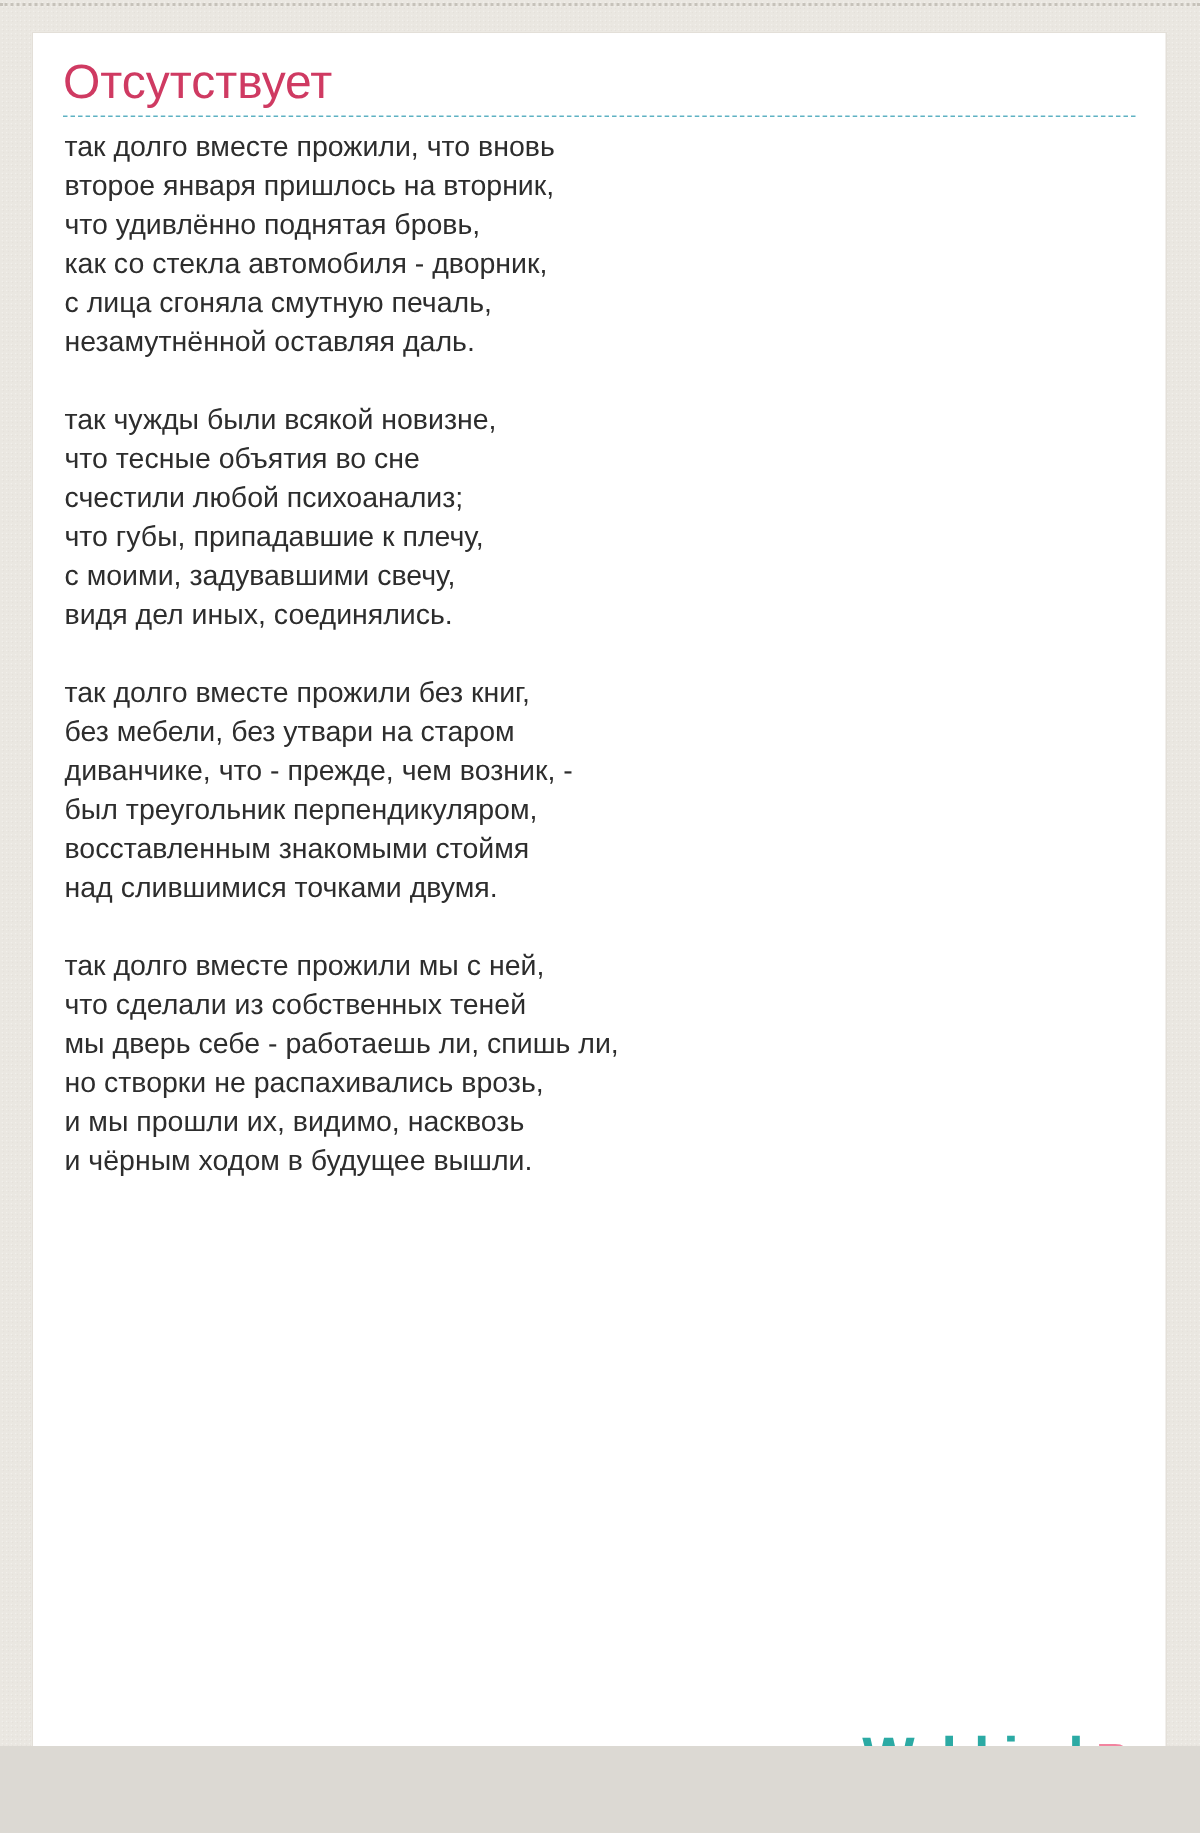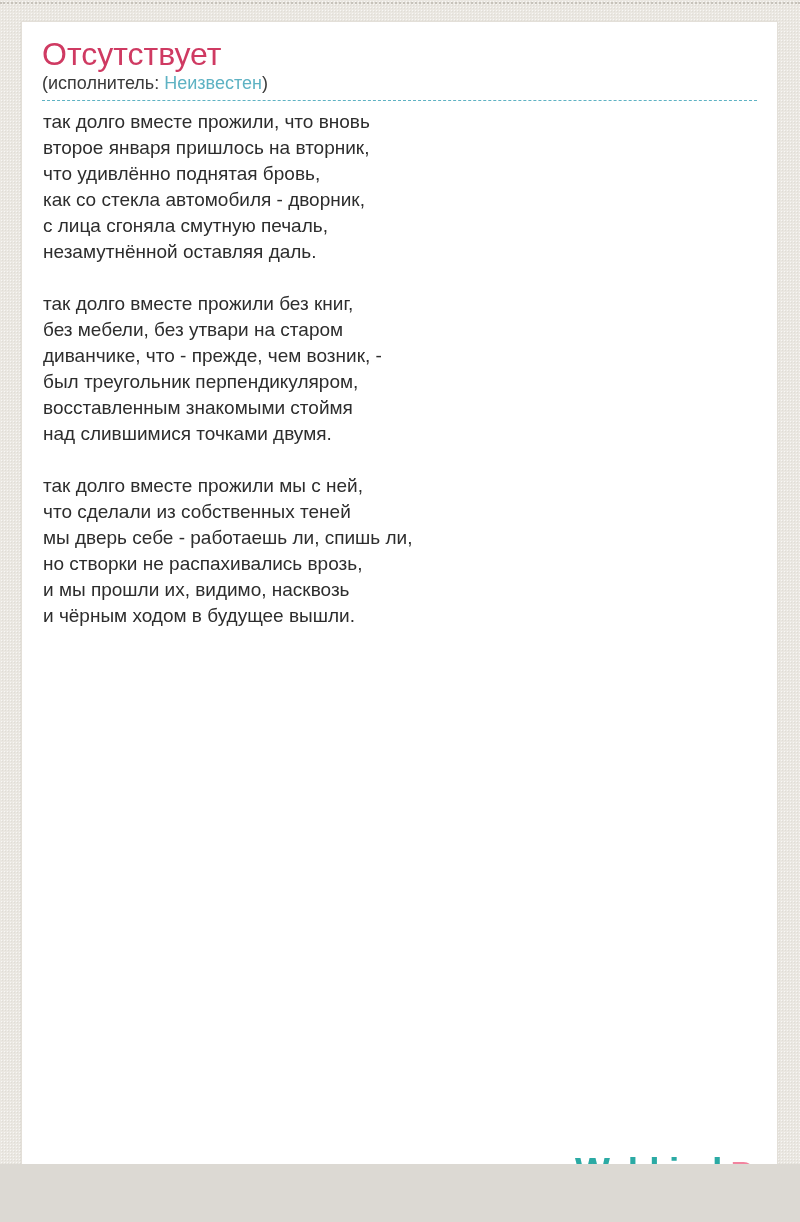--- a/index.html
+++ b/index.html
@@ -103,28 +103,26 @@
 </head>
 <body>
 
 <div class="page">
   <div class="page-dotted-top"></div>
 
   <div class="panel">
 
     <div class="header">
       <h1 class="song-title">Отсутствует</h1>
-      <div class="artist-line">
-        <span>(исполнитель: </span><a class="artist-link">Неизвестен</a><span>)</span>
-      </div>
     </div>
 
     <div class="lyrics">
 
     <p class="stanza">так долго вместе прожили, что вновь<br>второе января пришлось на вторник,<br>что удивлённо поднятая бровь,<br>как со стекла автомобиля - дворник,<br>с лица сгоняла смутную печаль,<br>незамутнённой оставляя даль.</p>
+        <p class="stanza">так чужды были всякой новизне,<br>что тесные объятия во сне<br>счестили любой психоанализ;<br>что губы, припадавшие к плечу,<br>с моими, задувавшими свечу,<br>видя дел иных, соединялись.</p>
         <p class="stanza">так долго вместе прожили без книг,<br>без мебели, без утвари на старом<br>диванчике, что - прежде, чем возник, -<br>был треугольник перпендикуляром,<br>восставленным знакомыми стоймя<br>над слившимися точками двумя.</p>
         <p class="stanza">так долго вместе прожили мы с ней,<br>что сделали из собственных теней<br>мы дверь себе - работаешь ли, спишь ли,<br>но створки не распахивались врозь,<br>и мы прошли их, видимо, насквозь<br>и чёрным ходом в будущее вышли.</p>
       </div>
 
     <div class="logo">
       <div class="logo-main">
         <span class="logo-teal">Webkind.</span><span class="logo-pink">Ru</span>
       </div>
       <div class="logo-tagline">тексты песен</div>
     </div>

